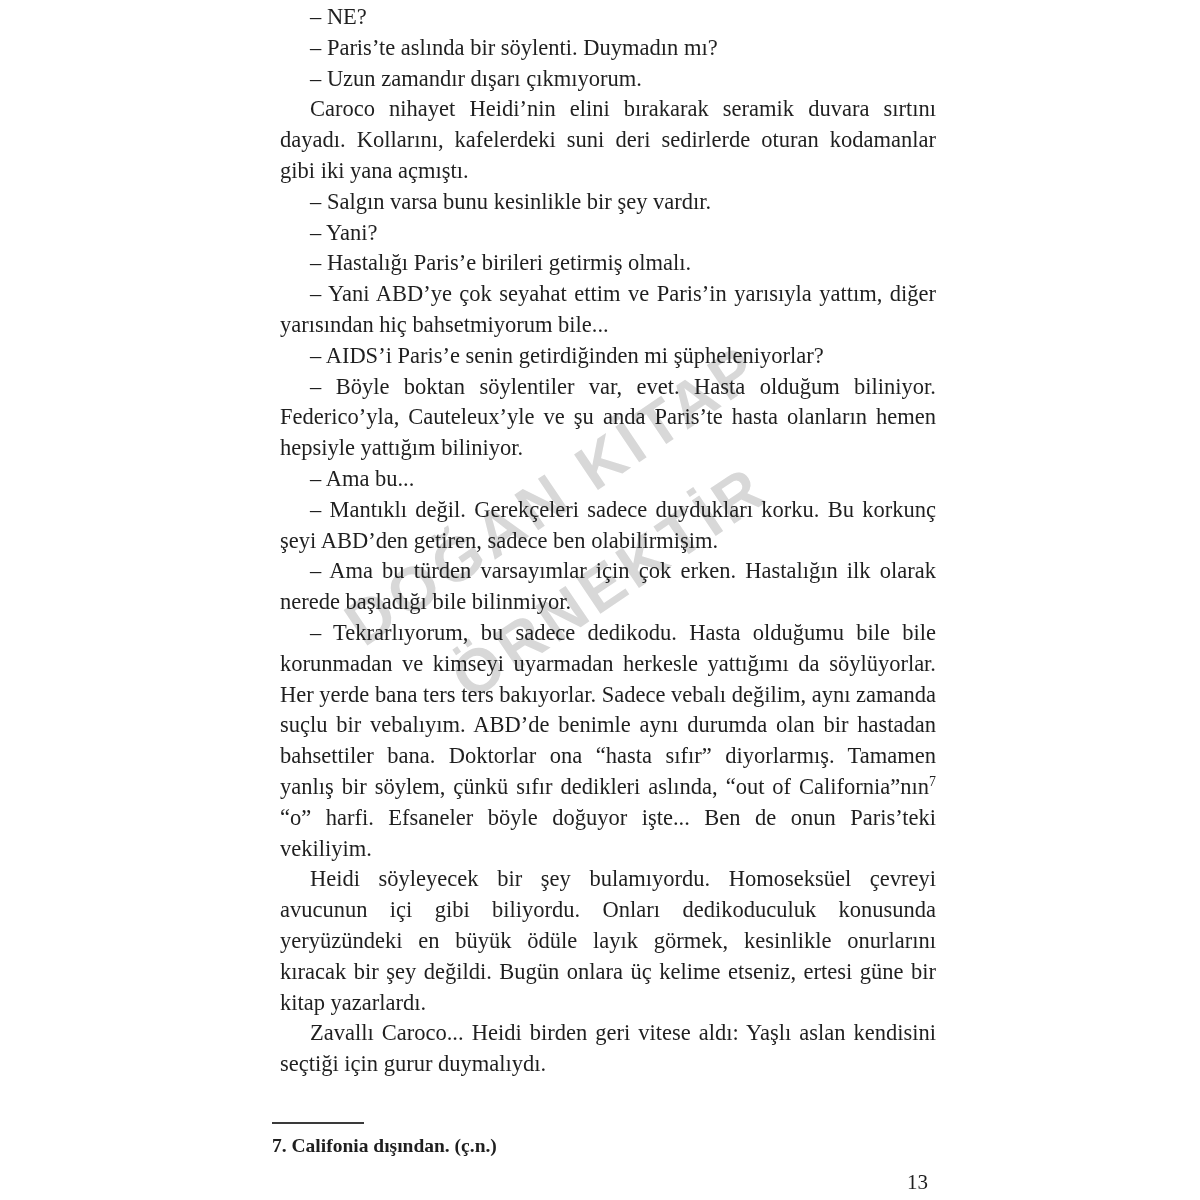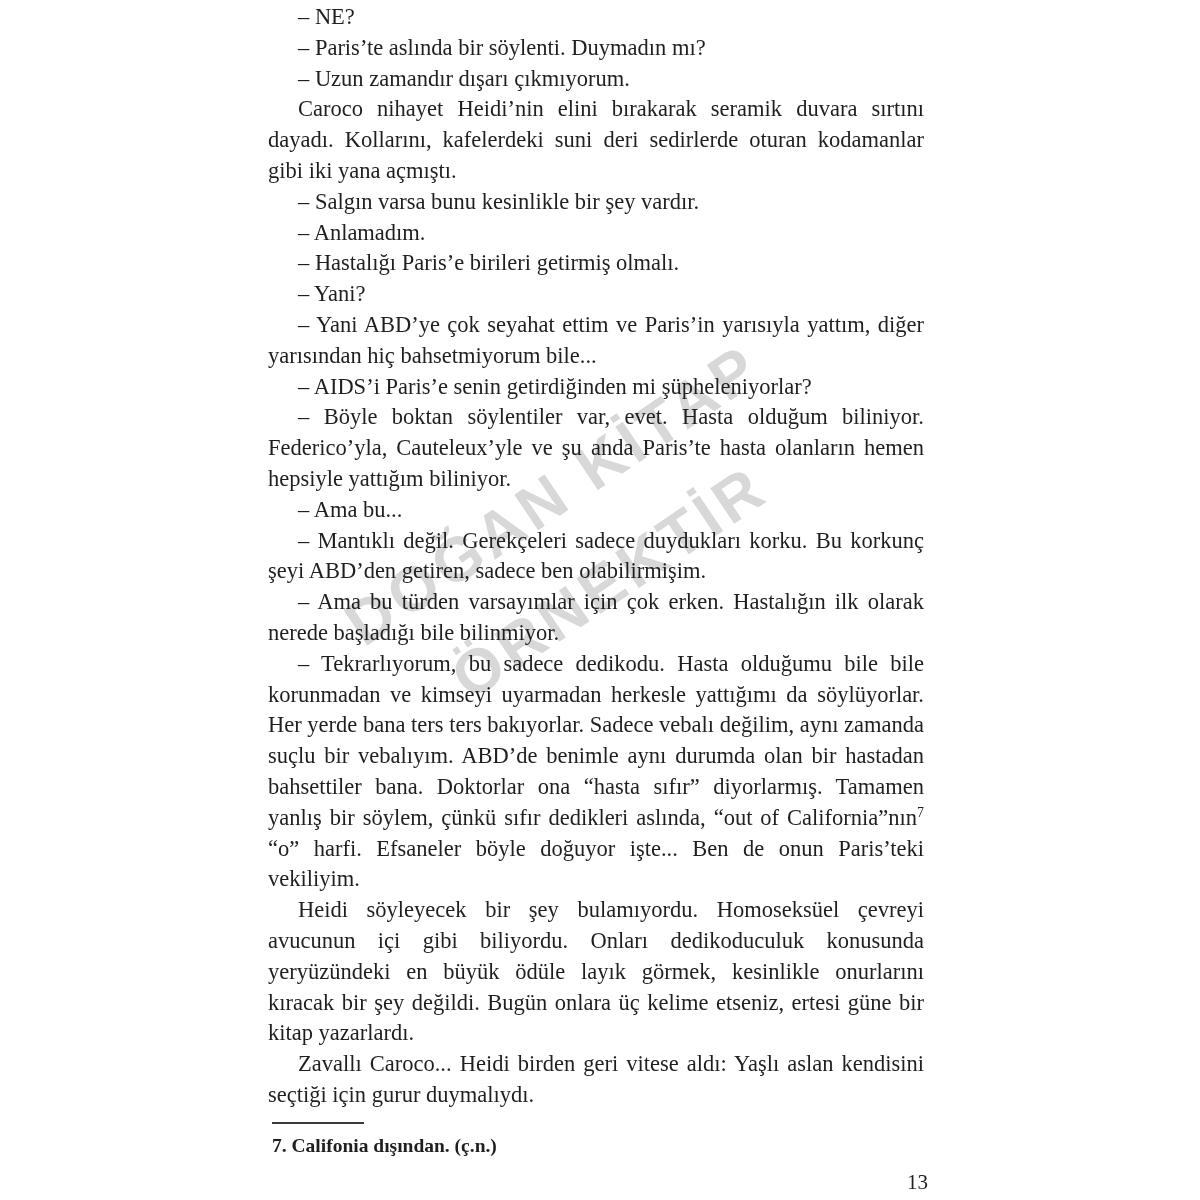--- a/index.html
+++ b/index.html
@@ -37,21 +37,21 @@
   .wm-line2 {
     font-size: 62px;
     letter-spacing: 5px;
     white-space: nowrap;
     line-height: 1;
     margin-left: 58px;
     margin-top: 42px;
   }
   .text-block {
     position: absolute;
-    left: 268px;
+    left: 280px;
     top: 2px;
     width: 656px;
     z-index: 1;
     font-size: 22.5px;
     line-height: 30.8px;
     text-align: justify;
   }
   .text-block p {
     margin: 0;
     padding: 0;
@@ -98,23 +98,22 @@
     <div class="wm-line1">DOĞAN KİTAP</div>
     <div class="wm-line2">ÖRNEKTİR</div>
   </div>
 
   <div class="text-block">
       <p><span>– NE?</span></p>
       <p><span>– Paris’te aslında bir söylenti. Duymadın mı?</span></p>
       <p><span>– Uzun zamandır dışarı çıkmıyorum.</span></p>
       <p><span>Caroco nihayet Heidi’nin elini bırakarak seramik duvara sırtını dayadı. Kollarını, kafelerdeki suni deri sedirlerde oturan kodamanlar gibi iki yana açmıştı.</span></p>
       <p><span>– Salgın varsa bunu kesinlikle bir şey vardır.</span></p>
-      <p><span>– Anlamadım.</span></p>
+      <p><span>– Yani?</span></p>
       <p><span>– Hastalığı Paris’e birileri getirmiş olmalı.</span></p>
-      <p><span>– Yani?</span></p>
       <p><span>– Yani ABD’ye çok seyahat ettim ve Paris’in yarısıyla yattım, diğer yarısından hiç bahsetmiyorum bile...</span></p>
       <p><span>– AIDS’i Paris’e senin getirdiğinden mi şüpheleniyorlar?</span></p>
       <p><span>– Böyle boktan söylentiler var, evet. Hasta olduğum biliniyor. Federico’yla, Cauteleux’yle ve şu anda Paris’te hasta olanların hemen hepsiyle yattığım biliniyor.</span></p>
       <p><span>– Ama bu...</span></p>
       <p><span>– Mantıklı değil. Gerekçeleri sadece duydukları korku. Bu korkunç şeyi ABD’den getiren, sadece ben olabilirmişim.</span></p>
       <p><span>– Ama bu türden varsayımlar için çok erken. Hastalığın ilk olarak nerede başladığı bile bilinmiyor.</span></p>
       <p><span>– Tekrarlıyorum, bu sadece dedikodu. Hasta olduğumu bile bile korunmadan ve kimseyi uyarmadan herkesle yattığımı da söylüyorlar. Her yerde bana ters ters bakıyorlar. Sadece vebalı değilim, aynı zamanda suçlu bir vebalıyım. ABD’de benimle aynı durumda olan bir hastadan bahsettiler bana. Doktorlar ona “hasta sıfır” diyorlarmış. Tamamen yanlış bir söylem, çünkü sıfır dedikleri aslında, “</span><span class="it">out of California</span><span>”nın</span><sup>7</sup><span> “o” harfi. Efsaneler böyle doğuyor işte... Ben de onun Paris’teki vekiliyim.</span></p>
       <p><span>Heidi söyleyecek bir şey bulamıyordu. Homoseksüel çevreyi avucunun içi gibi biliyordu. Onları dedikoduculuk konusunda yeryüzündeki en büyük ödüle layık görmek, kesinlikle onurlarını kıracak bir şey değildi. Bugün onlara üç kelime etseniz, ertesi güne bir kitap yazarlardı.</span></p>
       <p><span>Zavallı Caroco... Heidi birden geri vitese aldı: Yaşlı aslan kendisini seçtiği için gurur duymalıydı.</span></p>
     </div>

